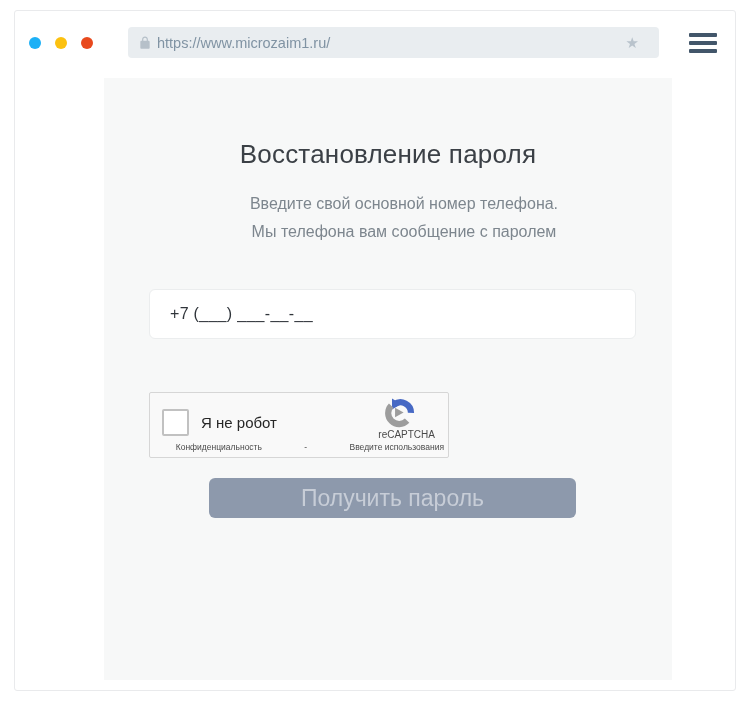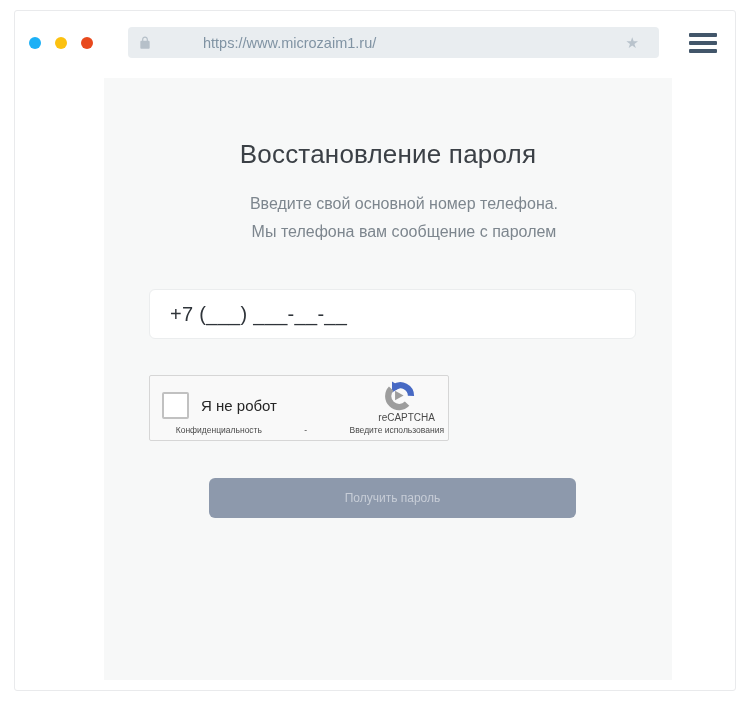--- a/index.html
+++ b/index.html
@@ -11,21 +11,21 @@
     background:#fff; border:1px solid #e9eaec; border-radius:3px;
   }
 
   
   .dots { position:absolute; left:14px; top:26px; display:flex; gap:14px; }
   .dot { width:12px; height:12px; border-radius:50%; }
 
   .urlbar {
     position:absolute; left:113px; top:16px; width:531px; height:31px;
     background:#e9edf0; border-radius:4px;
-    display:flex; align-items:center; padding:0 10px;gap:46px;
+    display:flex; align-items:center; padding:0 10px;
   }
   .lock { width:14px; height:14px; margin-right:5px; flex:0 0 auto; }
   .url-text { font-size:14.5px; color:#8093a3; flex:1 1 auto; white-space:nowrap; overflow:hidden; }
   .star { color:#b9c3cc; font-size:15px; line-height:1; flex:0 0 auto; margin-right:10px; }
 
   .hamburger { position:absolute; left:674px; top:22px; width:28px; cursor:pointer; }
   .hamburger .bar { width:28px; height:4px; background:#42566a; border-radius:1px; margin-bottom:4px; }
   .hamburger .bar:last-child { margin-bottom:0; }
 
   
@@ -41,26 +41,26 @@
   }
   .page-subtitle {
     position:absolute; top:112px; left:16px; width:100%;
     text-align:center; font-size:16px; line-height:28px; color:#7d868e;
   }
 
   .phone-input {
     position:absolute; left:45px; top:211px; width:487px; height:50px;
     background:#fff; border:1px solid #ebedee; border-radius:6px;
     padding:0 20px; font-family:"Liberation Sans", sans-serif;
-    font-size:20px; color:#2f343a; letter-spacing:0.3px; outline:none;
+    font-size:16px; color:#2f343a; letter-spacing:0.3px; outline:none;
   }
 
   
   .captcha {
-    position:absolute; left:45px; top:297px; width:300px; height:66px;
+    position:absolute; left:45px; top:314px; width:300px; height:66px;
     background:#f9f9f9; border:1px solid #d6d6d6; border-radius:2px;
   }
   .captcha-checkbox {
     position:absolute; left:12px; top:16px; width:27px; height:27px;
     background:#fff; border:2px solid #c1c1c1; border-radius:2px; cursor:pointer;
   }
   .captcha-label {
     position:absolute; left:51px; top:21px; font-size:15px; color:#262626;
   }
   .captcha-logo { position:absolute; left:235px; top:4px; width:31px; height:31px; }
@@ -71,21 +71,21 @@
   .captcha-links {
     position:absolute; right:4px; bottom:5px; font-size:8.5px; color:#4a4a4a;
     white-space:nowrap;
   }
   .captcha-links span { cursor:pointer;margin-left:40px; }
 
   
   .submit-btn {
     position:absolute; left:105px; top:400px; width:367px; height:40px;
     background:#8d99ac; border:none; border-radius:6px;
-    color:#c7cdd7; font-size:12px; font-family:"Liberation Sans", sans-serif;
+    color:#c7cdd7; font-size:23px; font-family:"Liberation Sans", sans-serif;
     cursor:pointer;
     text-align:center;
   }
 
   
   .help-row {
     position:absolute; top:537px; left:0; width:100%; height:26px;
     display:flex; align-items:center; justify-content:center;
   }
   .help-question { font-size:16.5px; color:#2f3338; }

